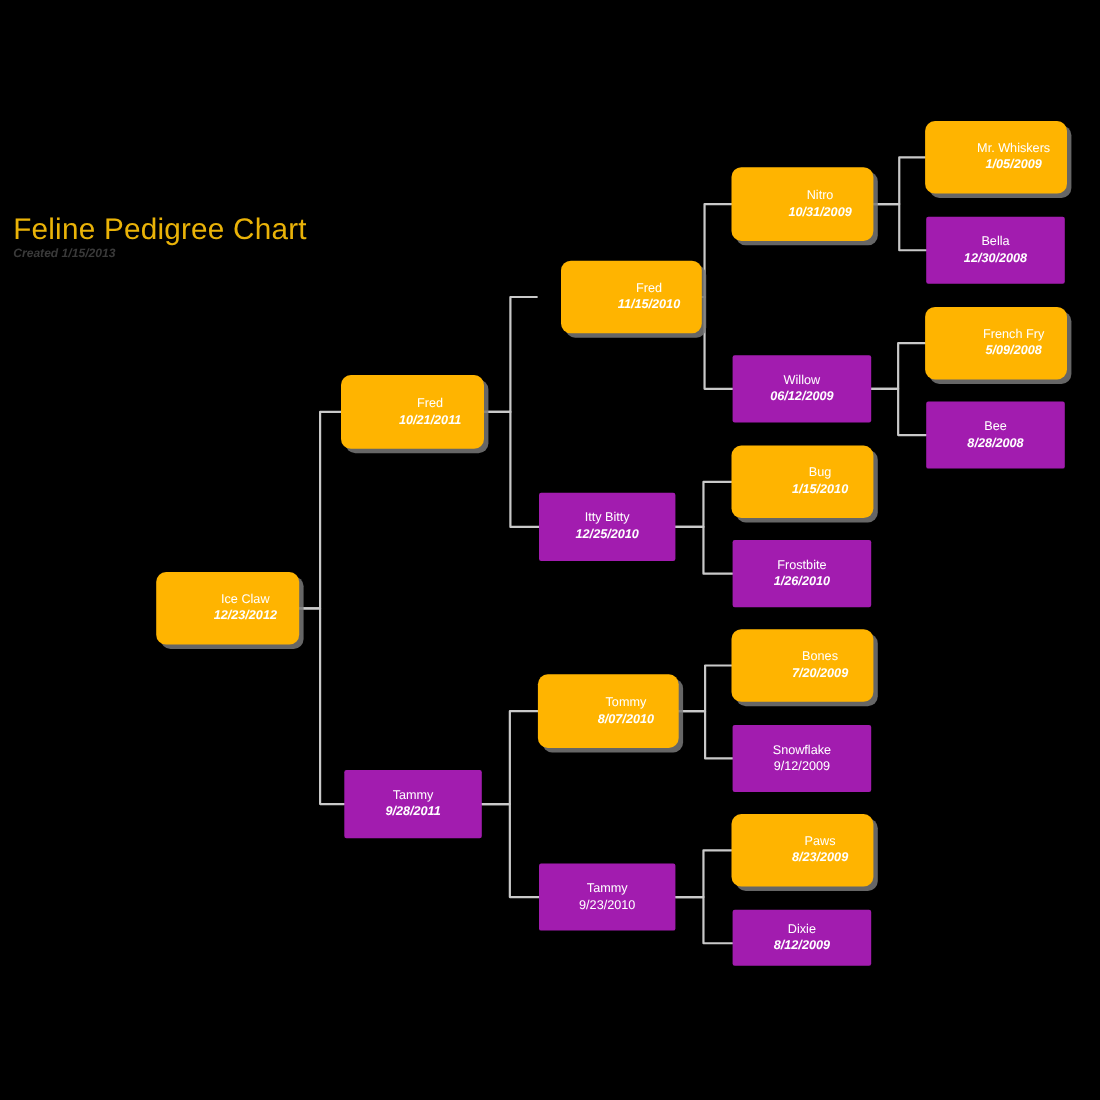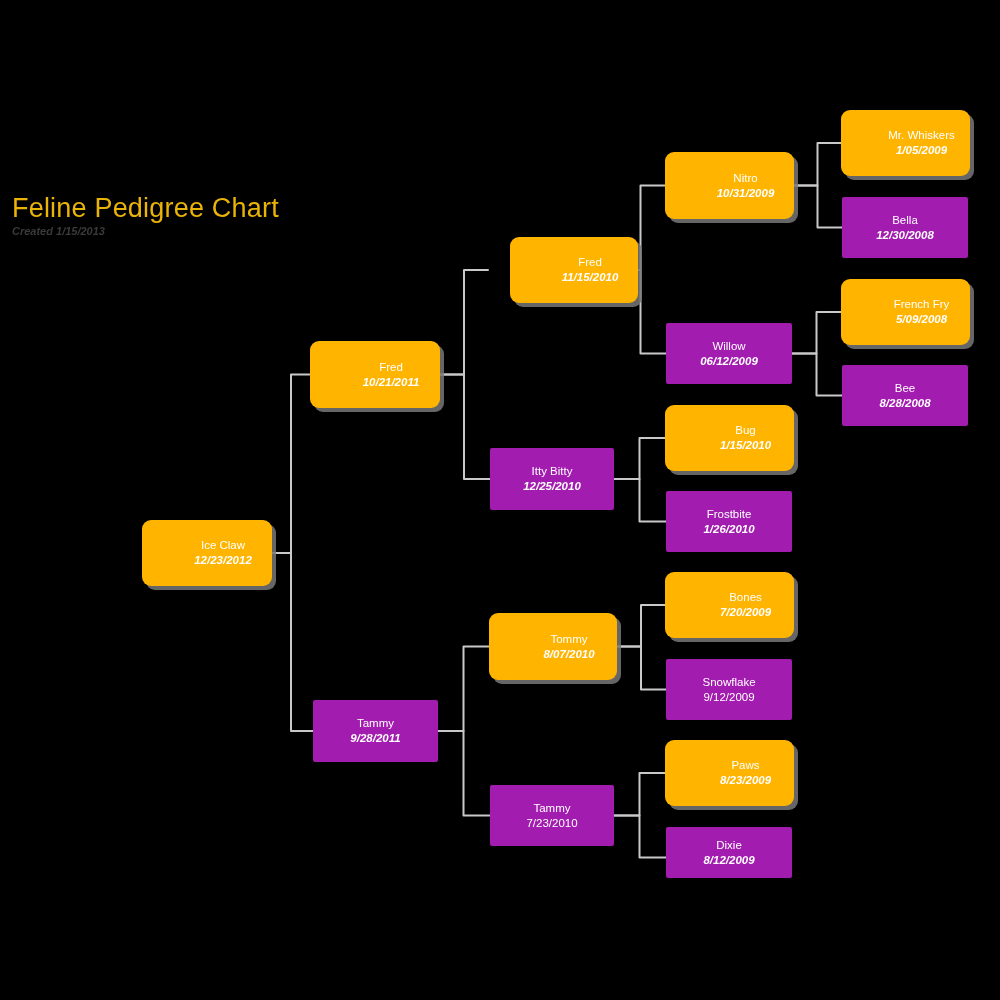--- a/index.html
+++ b/index.html
@@ -144,21 +144,21 @@
       <div class="node cyan" style="left: 490px; top: 448px; width: 124px; height: 62px;">
         <div class="node-name">Itty Bitty</div>
         <div class="node-date">12/25/2010</div>
       </div>
       <div class="node orange" style="left: 489px; top: 613px; width: 128px; height: 67px;">
         <div class="node-name">Tommy</div>
         <div class="node-date">8/07/2010</div>
       </div>
       <div class="node cyan" style="left: 490px; top: 785px; width: 124px; height: 61px;">
         <div class="node-name">Tammy</div>
-        <div class="node-date upright">7/23/2010</div>
+        <div class="node-date upright">9/23/2010</div>
       </div>
       <div class="node orange" style="left: 665px; top: 152px; width: 129px; height: 67px;">
         <div class="node-name">Nitro</div>
         <div class="node-date">10/31/2009</div>
       </div>
       <div class="node cyan" style="left: 666px; top: 323px; width: 126px; height: 61px;">
         <div class="node-name">Willow</div>
         <div class="node-date">06/12/2009</div>
       </div>
       <div class="node orange" style="left: 665px; top: 405px; width: 129px; height: 66px;">

